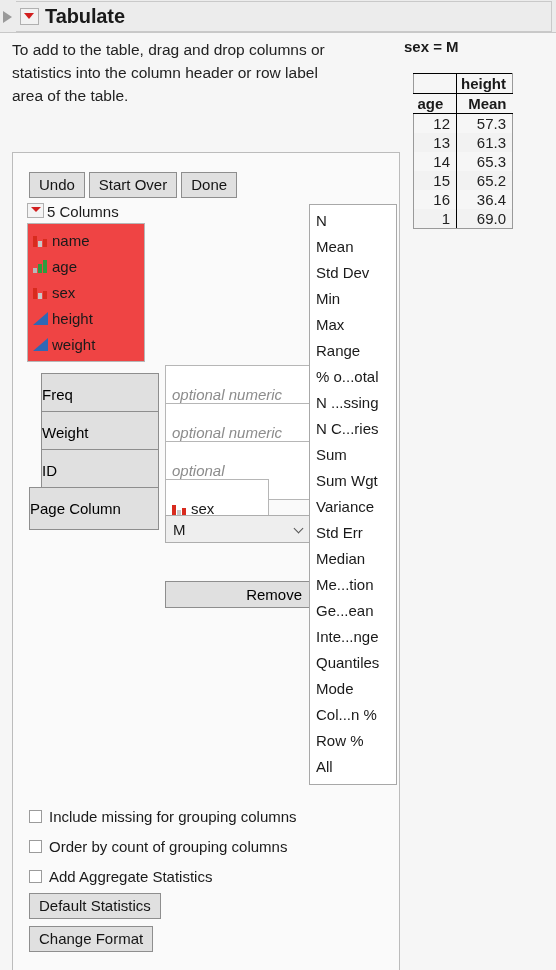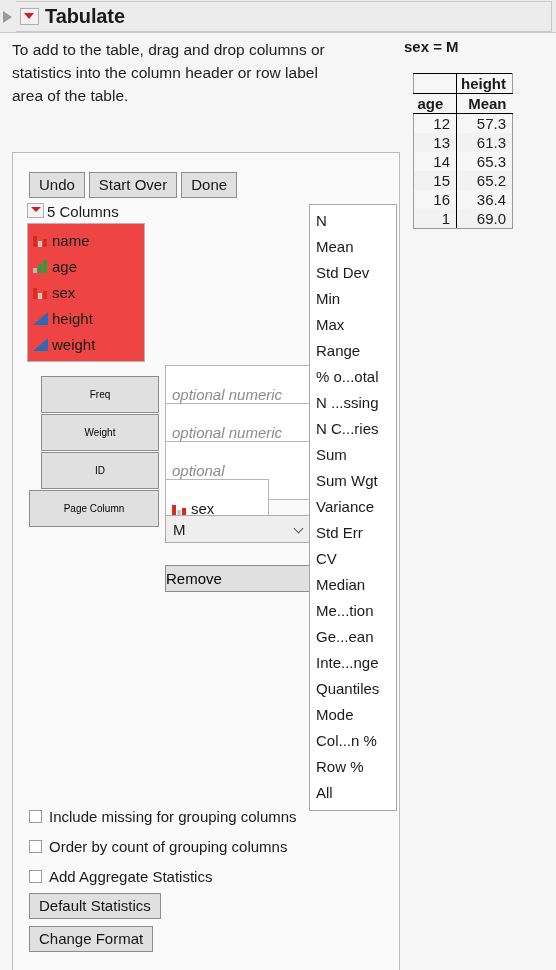--- a/index.html
+++ b/index.html
@@ -253,24 +253,24 @@
 
   
   .role-row {
     position: absolute;
     left: 28px;
     display: flex;
     align-items: center;
   }
   .role-btn {
     width: 118px;
-    text-align: center;
+    text-align: left;
     background: #e0e0e0;
     border: 1px solid #8e8e8e;
-    font-size: 10px;
+    font-size: 15px;
     padding: 12px 0;
     box-sizing: border-box;
     cursor: default;
   }
   .role-drop {
     width: 148px;
     margin-left: 6px;
     background: #fff;
     border: 1px solid #b6b6b6;
     font-size: 15px;
@@ -311,27 +311,27 @@
     content: "";
     position: absolute;
     left: 0; top: 0;
     width: 6px; height: 6px;
     border-left: 1.5px solid #555;
     border-bottom: 1.5px solid #555;
     transform: rotate(-45deg);
   }
   #remove-btn {
     position: absolute;
-    left: 152px; top: 412px;
+    left: 152px; top: 428px;
     width: 148px;
-    text-align: left;
+    text-align: right;
     background: #e0e0e0;
     border: 1px solid #8e8e8e;
     font-size: 15px;
-    padding: 4px 0;
+    padding: 4px 10px;
     box-sizing: border-box;
     cursor: default;
   }
 
   
   #stats-list {
     position: absolute;
     left: 296px; top: 51px;
     width: 88px;
     background: #fff;
@@ -519,21 +519,20 @@
     <div class="stat-item">Min</div>
     <div class="stat-item">Max</div>
     <div class="stat-item">Range</div>
     <div class="stat-item">% o...otal</div>
     <div class="stat-item">N ...ssing</div>
     <div class="stat-item">N C...ries</div>
     <div class="stat-item">Sum</div>
     <div class="stat-item">Sum Wgt</div>
     <div class="stat-item">Variance</div>
     <div class="stat-item">Std Err</div>
-    <div class="stat-item">CV</div>
     <div class="stat-item">Median</div>
     <div class="stat-item">Me...tion</div>
     <div class="stat-item">Ge...ean</div>
     <div class="stat-item">Inte...nge</div>
     <div class="stat-item">Quantiles</div>
     <div class="stat-item">Mode</div>
     <div class="stat-item">Col...n %</div>
     <div class="stat-item">Row %</div>
     <div class="stat-item">All</div>
   </div>

